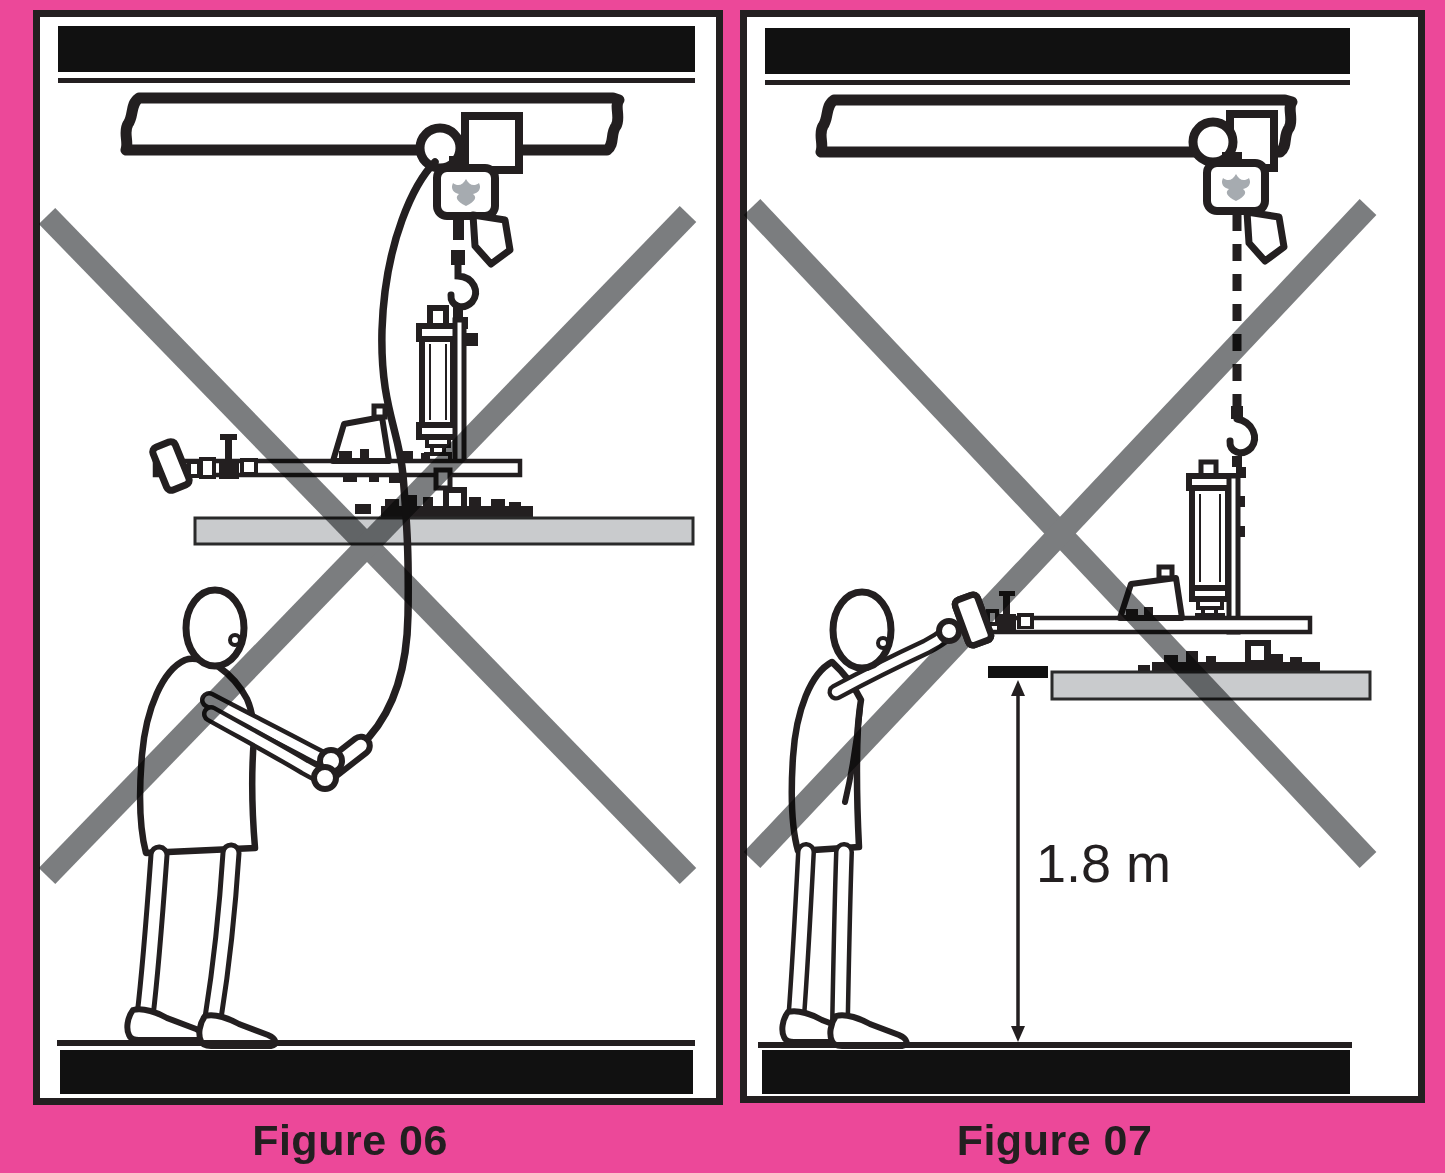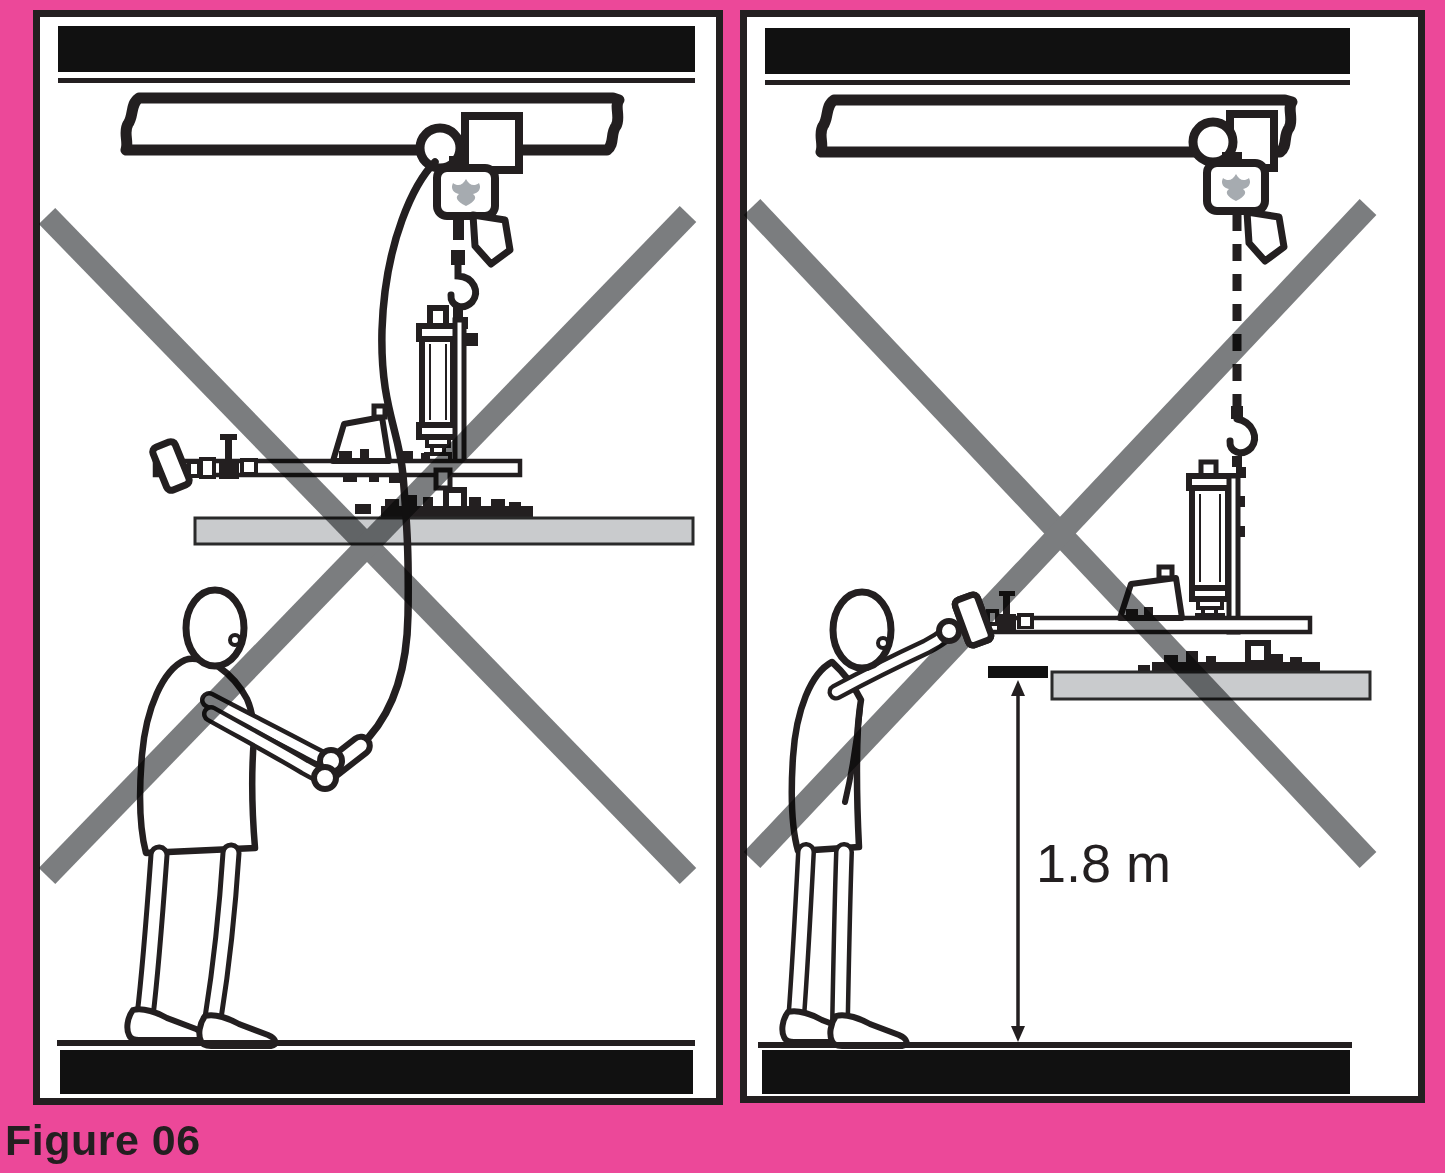--- a/index.html
+++ b/index.html
@@ -1,21 +1,21 @@
 <!DOCTYPE html>
 <html><head>
 <meta charset="utf-8">
 <style>
   html,body{margin:0;padding:0;background:#ffffff;}
   #stage{position:relative;width:1445px;height:1173px;background:#ec4899;overflow:hidden;
          font-family:"Liberation Sans",sans-serif;}
   .panel-svg{position:absolute;top:10px;isolation:isolate;}
   #fig06-svg{left:33px;}
   #fig07-svg{left:740px;}
-  .fig-caption{position:absolute;top:1116px;text-align:left;
+  .fig-caption{position:absolute;top:1116px;text-align:center;
                font-family:"Liberation Sans",sans-serif;font-weight:bold;
                font-size:43px;color:#231f20;letter-spacing:0.5px;}
   #fig06-caption{left:5px;width:690px;}
   #fig07-caption{left:712px;width:685px;}
   .dim-label{font-family:"Liberation Sans",sans-serif;font-size:54px;fill:#231f20;}
 </style>
 </head>
 <body>
 
 <div id="stage">
@@ -279,14 +279,15 @@
       <line x1="628" y1="197" x2="12" y2="850" stroke="#7b7d7f" stroke-width="23"></line>
     </g>
 
     <g transform="translate(233,610) rotate(-20)">
       <rect x="-12" y="-24" width="24" height="48" rx="5" fill="#ffffff" stroke="#231f20" stroke-width="6.5"></rect>
     </g>
     <circle cx="209" cy="621" r="10" fill="#ffffff" stroke="#231f20" stroke-width="6"></circle>
   </svg>
 
   <div id="fig06-caption" class="fig-caption">Figure 06</div>
+  <div id="fig07-caption" class="fig-caption">Figure 07</div>
 
 </div>
 
 </body></html>

